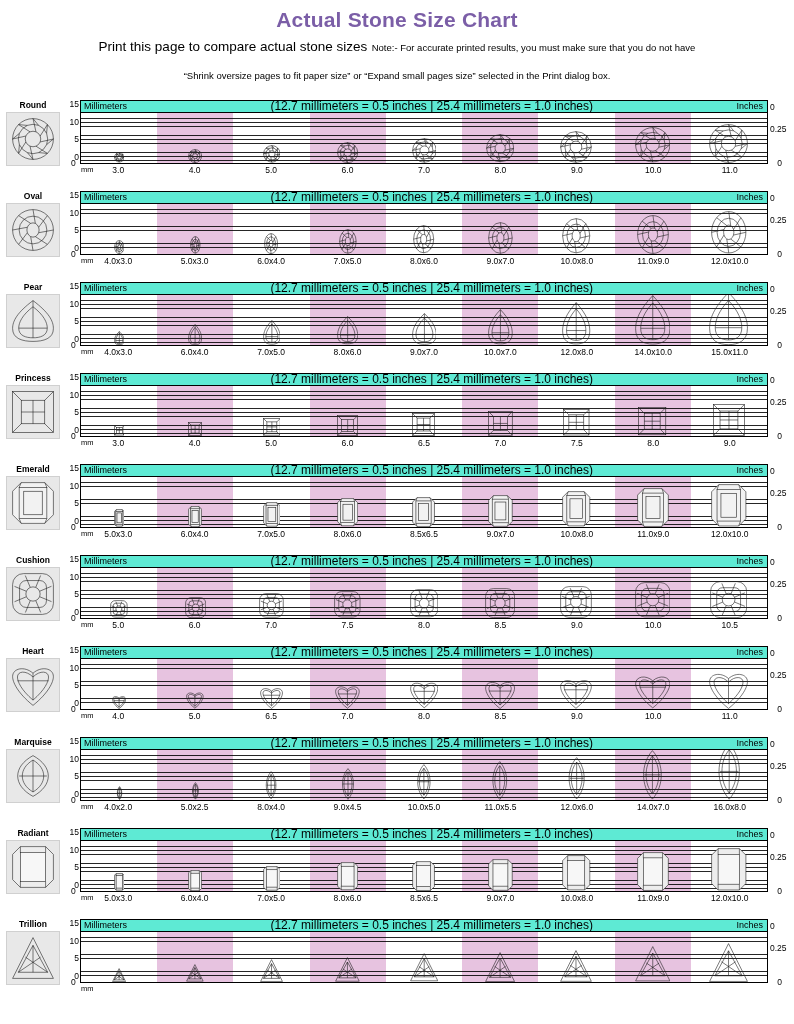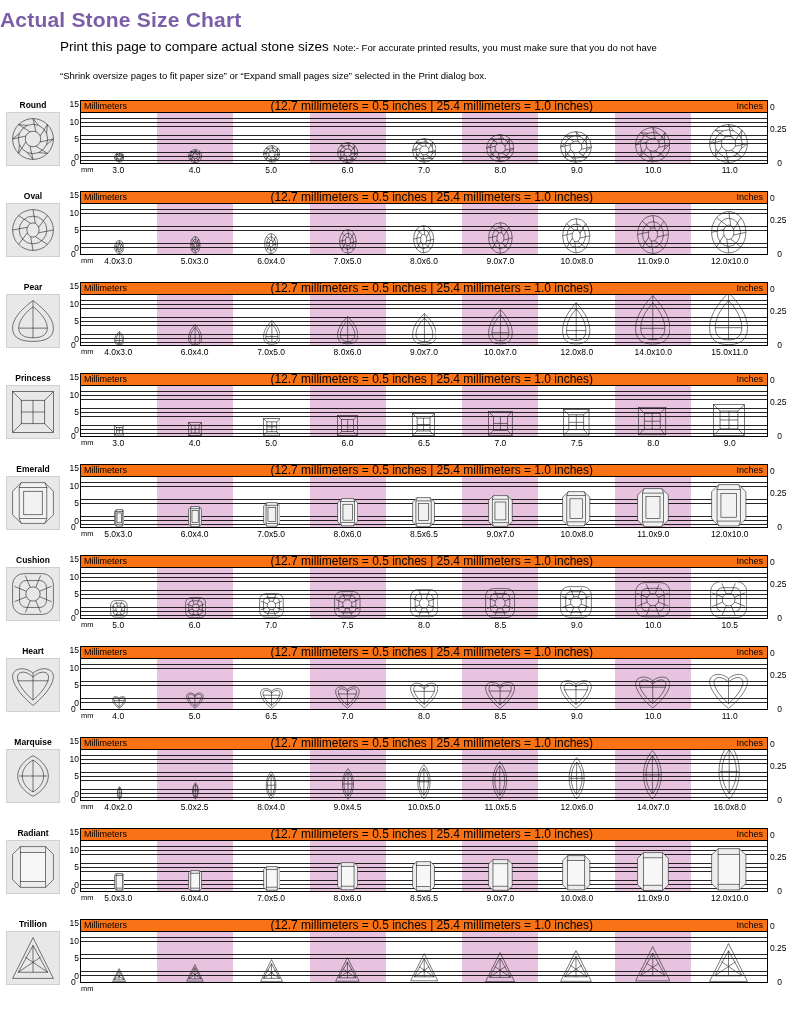--- a/index.html
+++ b/index.html
@@ -10,27 +10,29 @@
     font-family: "Liberation Sans", sans-serif;
   }
   #page {
     position: relative;
     width: 794px; height: 1024px;
     overflow: hidden;
   }
 
   
   .title {
+    text-align: center;
     color: #7B5EA7;
     font-weight: bold;
     font-size: 21px;
     letter-spacing: 0.2px;
     margin: 8px 0 4px 0;
   }
   .subtitle-wrap {
+    text-align: center;
     padding: 0 60px;
     line-height: 1.25;
   }
   .sub-main {
     font-size: 13.5px;
     color: #000;
   }
   .sub-note {
     font-size: 9.5px;
     color: #000;
@@ -150,21 +152,21 @@
   .band.pink { background: #e7c3e0; }
   .band.white { background: #ffffff; }
 
   .header-strip {
     position: absolute;
     top: 0; left: 0; right: 0;
     height: 12px;
     display: flex;
     align-items: center;
     z-index: 5;
-    background: #f97316;
+    background: #5eead4;
     border-bottom: 0.7px solid #000;
   }
   .hs-mm {
     font-size: 9px;
     padding-left: 3px;
     font-weight: normal;
   }
   .hs-mid {
     flex: 1 1 auto;
     text-align: center;

